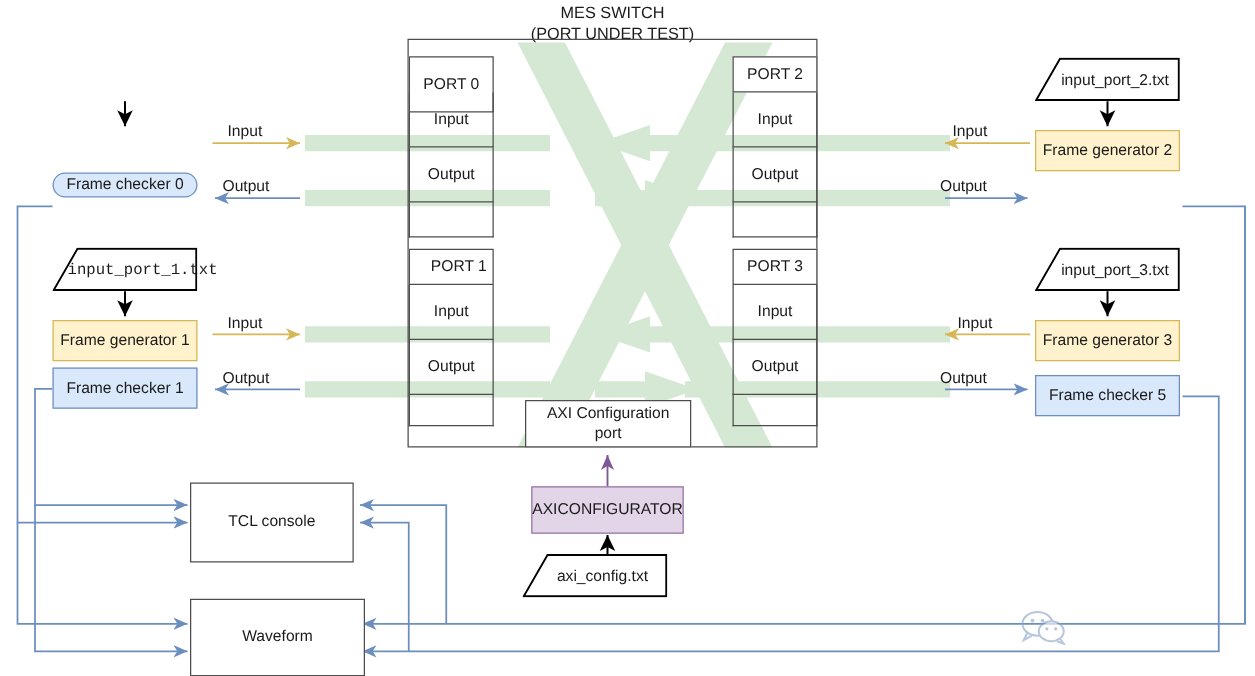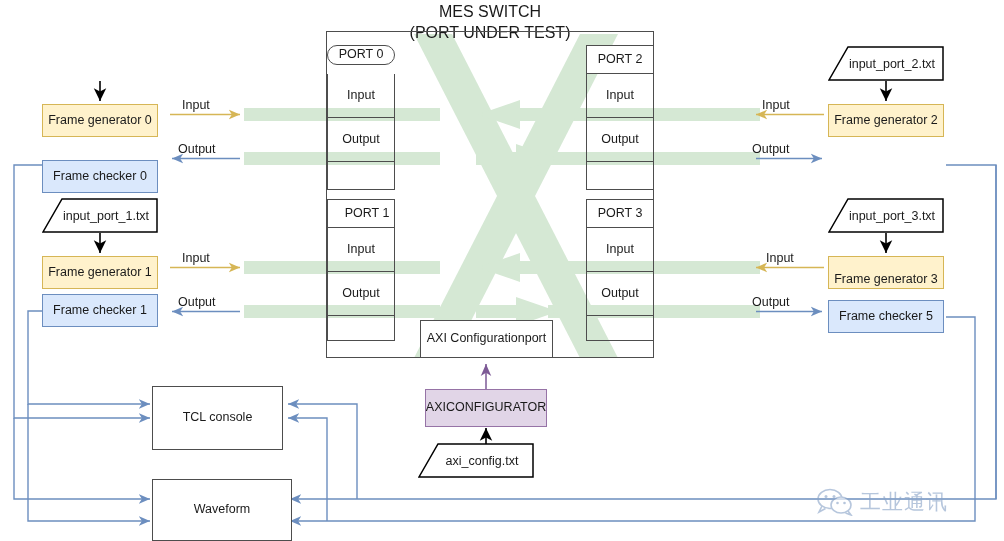--- a/index.html
+++ b/index.html
@@ -10,21 +10,21 @@
   .node{position:absolute;box-sizing:border-box;display:flex;align-items:center;
         justify-content:center;text-align:center;font-size:12.5px;line-height:1.25;
         color:#1a1a1a;}
   .plain{border:1.6px solid #4d4d4d;background:#ffffff;}
   .gen{border:1.4px solid #d6b656;background:#fff2cc;}
   .chk{border:1.4px solid #6c8ebf;background:#dae8fc;}
   .axicfg{border:1.4px solid #9673a6;background:#e1d5e7;}
   .hdrbox{border:1.3px solid #4d4d4d;background:#ffffff;font-size:12.5px;}
   .subbox{border:1.3px solid #4d4d4d;border-top:none;background:transparent;font-size:12.5px;}
   .label{position:absolute;font-size:12.5px;color:#1a1a1a;white-space:nowrap;}
-  .title{position:absolute;text-align:center;font-size:16px;line-height:1.3;color:#1a1a1a;}
+  .title{position:absolute;text-align:center;font-size:13px;line-height:1.3;color:#1a1a1a;}
   .docshape{position:absolute;}
   .docshape span{position:absolute;left:0;right:0;top:50%;transform:translateY(-50%);
         text-align:center;font-size:12.5px;color:#1a1a1a;padding-left:12px;box-sizing:border-box;}
   .wm{position:absolute;display:flex;align-items:center;gap:6px;opacity:.62;}
   .wm .wmtxt{font-size:21px;color:#8aa4c8;letter-spacing:1px;
        font-family:"DejaVu Sans",sans-serif;}
 </style>
 </head>
 <body>
 
@@ -122,21 +122,21 @@
     </g>
   </svg>
 
   <div class="title" style="left:370px;top:2px;width:240px;">
     <div>MES SWITCH</div>
     <div>(PORT UNDER TEST)</div>
   </div>
 
   <div class="node plain" style="left:326px;top:31px;width:328px;height:327px;background:transparent;"></div>
 
-  <div class="node hdrbox" style="left:327px;top:45px;width:68px;height:20px;border-radius:10px;">
+  <div class="node hdrbox" style="left:327px;top:45px;width:68px;height:45px;">
     <span>PORT 0</span>
   </div>
   <div class="node subbox" style="left:327px;top:74px;width:68px;height:44px;">
     <span>Input</span>
   </div>
   <div class="node subbox" style="left:327px;top:118px;width:68px;height:44px;">
     <span>Output</span>
   </div>
   <div class="node subbox" style="left:327px;top:162px;width:68px;height:28px;"></div>
 
@@ -166,35 +166,32 @@
     <span>PORT 3</span>
   </div>
   <div class="node subbox" style="left:586px;top:228px;width:68px;height:44px;">
     <span>Input</span>
   </div>
   <div class="node subbox" style="left:586px;top:272px;width:68px;height:44px;">
     <span>Output</span>
   </div>
   <div class="node subbox" style="left:586px;top:316px;width:68px;height:25px;"></div>
 
-  <div class="node plain" style="left:420px;top:320px;width:133px;height:38px;flex-direction:row;">
+  <div class="node plain" style="left:420px;top:320px;width:133px;height:38px;flex-direction:column;">
     <span>AXI Configuration</span>
     <span>port</span>
   </div>
 
 
-  <div class="node gen" style="left:42px;top:104px;width:116px;height:33px;">
-    <span>Frame generator 0</span>
-  </div>
-
-  <div class="node chk" style="left:42px;top:160px;width:116px;height:33px;">
+
+  <div class="node chk" style="left:42px;top:138px;width:116px;height:20px;border-radius:14px;">
     <span>Frame checker 0</span>
   </div>
 
-  <div class="docshape" style="left:42px;top:198px;width:116px;height:35px;">
+  <div class="docshape" style="left:42px;top:198px;width:116px;height:35px;font-family:Liberation Mono, monospace;">
     <svg viewBox="0 0 116 35" width="116" height="35">
       <path d="M20,1 L115,1 L115,34 L1,34 Z" fill="#ffffff" stroke="#000" stroke-width="1.5"></path>
     </svg>
     <span>input_port_1.txt</span>
   </div>
 
   <div class="node gen" style="left:42px;top:256px;width:116px;height:33px;">
     <span>Frame generator 1</span>
   </div>
 
@@ -214,21 +211,21 @@
   </div>
 
 
   <div class="docshape" style="left:828px;top:198px;width:116px;height:35px;">
     <svg viewBox="0 0 116 35" width="116" height="35">
       <path d="M20,1 L115,1 L115,34 L1,34 Z" fill="#ffffff" stroke="#000" stroke-width="1.5"></path>
     </svg>
     <span>input_port_3.txt</span>
   </div>
 
-  <div class="node gen" style="left:828px;top:256px;width:116px;height:33px;align-items:flex-end;">
+  <div class="node gen" style="left:828px;top:256px;width:116px;height:33px;">
     <span>Frame generator 3</span>
   </div>
 
   <div class="node chk" style="left:828px;top:300px;width:116px;height:33px;">
     <span>Frame checker 5</span>
   </div>
 
   <div class="label" style="left:182px;top:98px;">Input</div>
   <div class="label" style="left:178px;top:142px;">Output</div>
   <div class="label" style="left:182px;top:251px;">Input</div>
@@ -262,16 +259,15 @@
     <svg width="38" height="28" viewBox="0 0 38 28">
       <ellipse cx="14" cy="11" rx="12" ry="9.5" fill="none" stroke="#8aa4c8" stroke-width="1.6"></ellipse>
       <path d="M6,18 L3,24 L9.5,20.5" fill="none" stroke="#8aa4c8" stroke-width="1.6"></path>
       <circle cx="10" cy="8.5" r="1.5" fill="#8aa4c8"></circle>
       <circle cx="18" cy="8.5" r="1.5" fill="#8aa4c8"></circle>
       <ellipse cx="25" cy="17" rx="10" ry="8" fill="#fff" stroke="#8aa4c8" stroke-width="1.6"></ellipse>
       <path d="M32,23 L35,27 L29.5,25" fill="none" stroke="#8aa4c8" stroke-width="1.6"></path>
       <circle cx="21.5" cy="15" r="1.3" fill="#8aa4c8"></circle>
       <circle cx="28.5" cy="15" r="1.3" fill="#8aa4c8"></circle>
     </svg>
-    <span class="wmtxt">工业通讯</span>
   </div>
 
 </div>
 
 </body></html>

